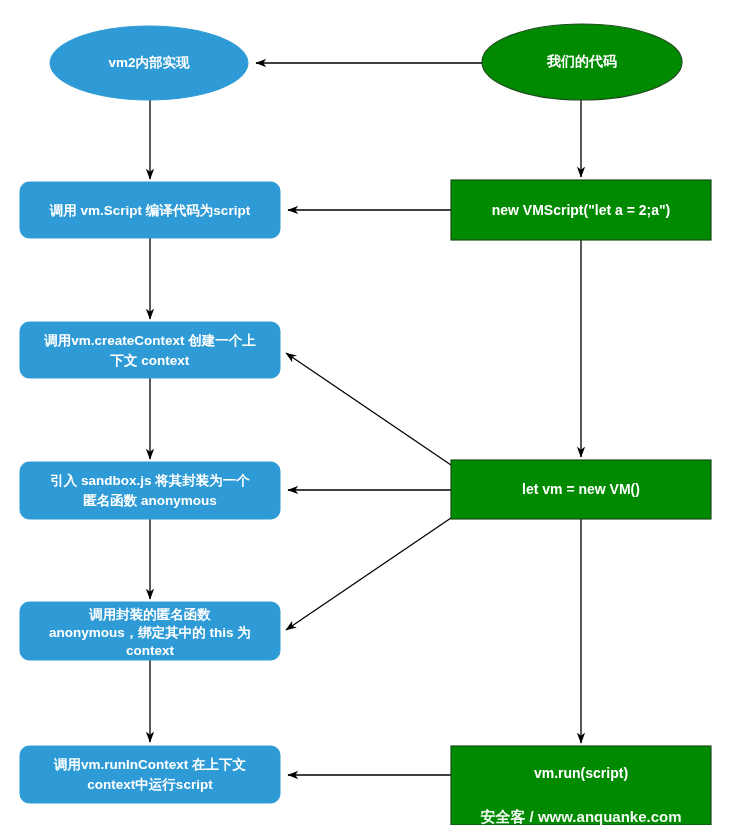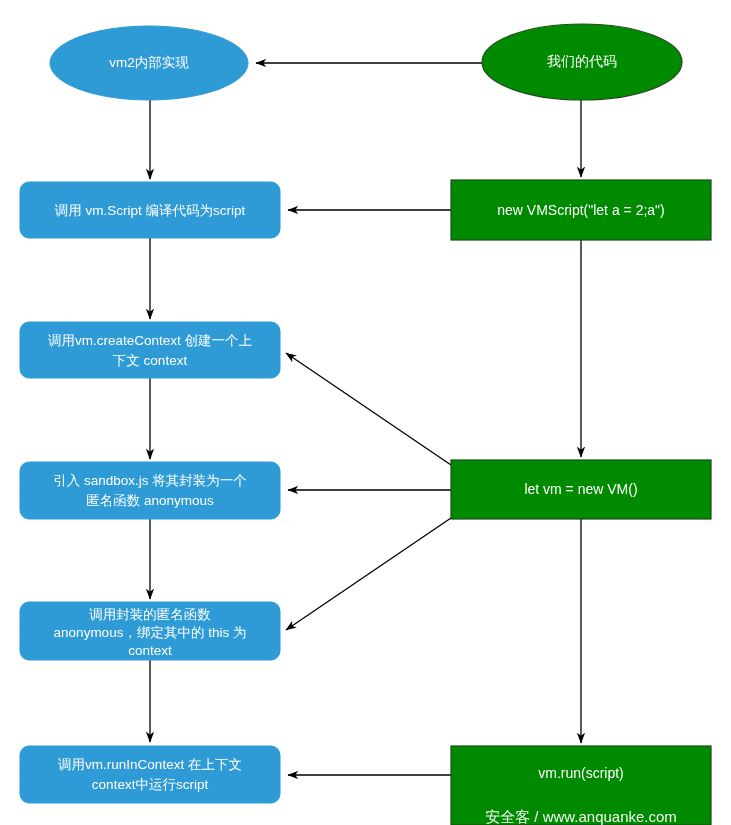--- a/index.html
+++ b/index.html
@@ -10,20 +10,21 @@
   body {
     width: 731px;
     height: 825px;
     overflow: hidden;
     font-family: "Liberation Sans", "DejaVu Sans", sans-serif;
   }
   #diagram-root {
     position: relative;
     width: 731px;
     height: 825px;
+    font-weight: bold;
   }
   svg#flowchart {
     display: block;
     width: 731px;
     height: 825px;
   }
   .node-shape-blue {
     fill: #2e9bd6;
     stroke: #2e9bd6;
     stroke-width: 1;

